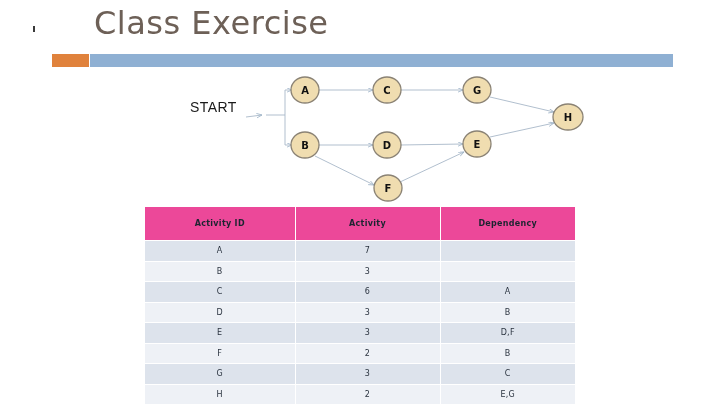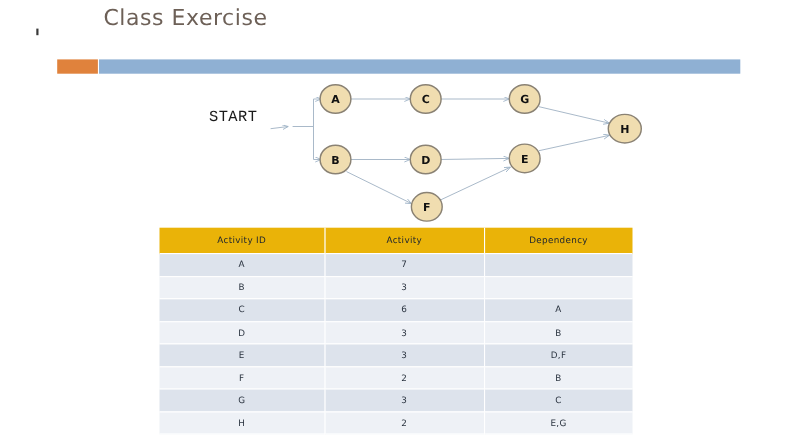--- a/index.html
+++ b/index.html
@@ -28,21 +28,21 @@
     left: 33px;
     top: 26px;
     width: 2px;
     height: 6px;
     background: #3a3a3a;
   }
   .slide-title {
     position: absolute;
     left: 94px;
     top: 4px;
-    font-size: 20px;
+    font-size: 32px;
     font-weight: 400;
     letter-spacing: 0.5px;
     color: #6d6057;
     font-family: "DejaVu Sans", sans-serif;
     white-space: nowrap;
   }
 
   
   .accent-orange {
     position: absolute;
@@ -73,21 +73,21 @@
     display: block;
   }
   .start-label {
     position: absolute;
     left: 190px;
     top: 32px;
     width: 52px;
     font-size: 14px;
     line-height: 15px;
     color: #1a1a1a;
-    font-family: Liberation Mono, monospace;
+    font-family: Liberation Sans, sans-serif;
     letter-spacing: 0.4px;
   }
 
   
   .table-wrap {
     position: absolute;
     left: 145px;
     top: 207px;
     width: 430px;
   }
@@ -104,25 +104,25 @@
     padding: 0;
     height: 19.5px;
     border-right: 1px solid #ffffff;
     color: #2b3440;
   }
   table.act-table th:last-child,
   table.act-table td:last-child {
     border-right: none;
   }
   table.act-table thead th {
-    background: #eab308;
+    background: #ec4899;
     color: #1c2430;
-    font-weight: normal;
+    font-weight: bold;
     letter-spacing: 0.3px;
-    height: 23px;
+    height: 33px;
     border-bottom: 1px solid #ffffff;
   }
   table.act-table tbody tr.row-even td {
     background: #dde3ec;
   }
   table.act-table tbody tr.row-odd td {
     background: #eef1f6;
   }
   table.act-table tbody td {
     border-bottom: 1px solid #ffffff;

